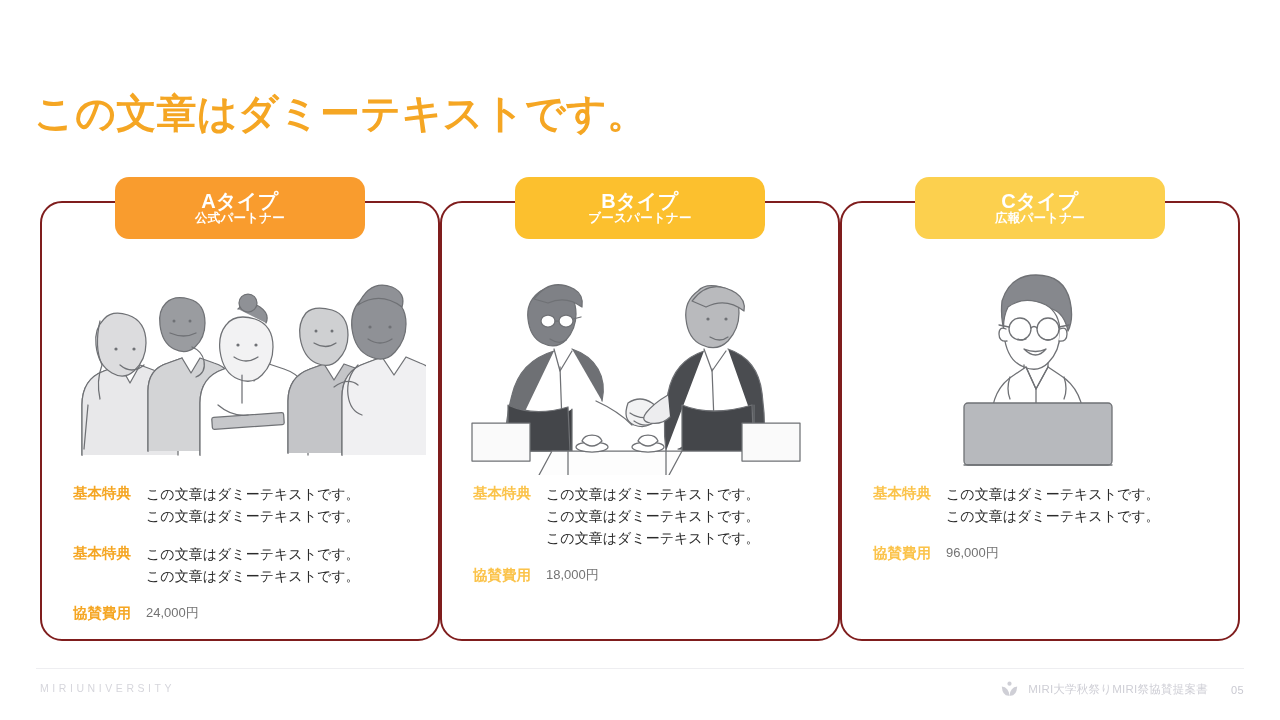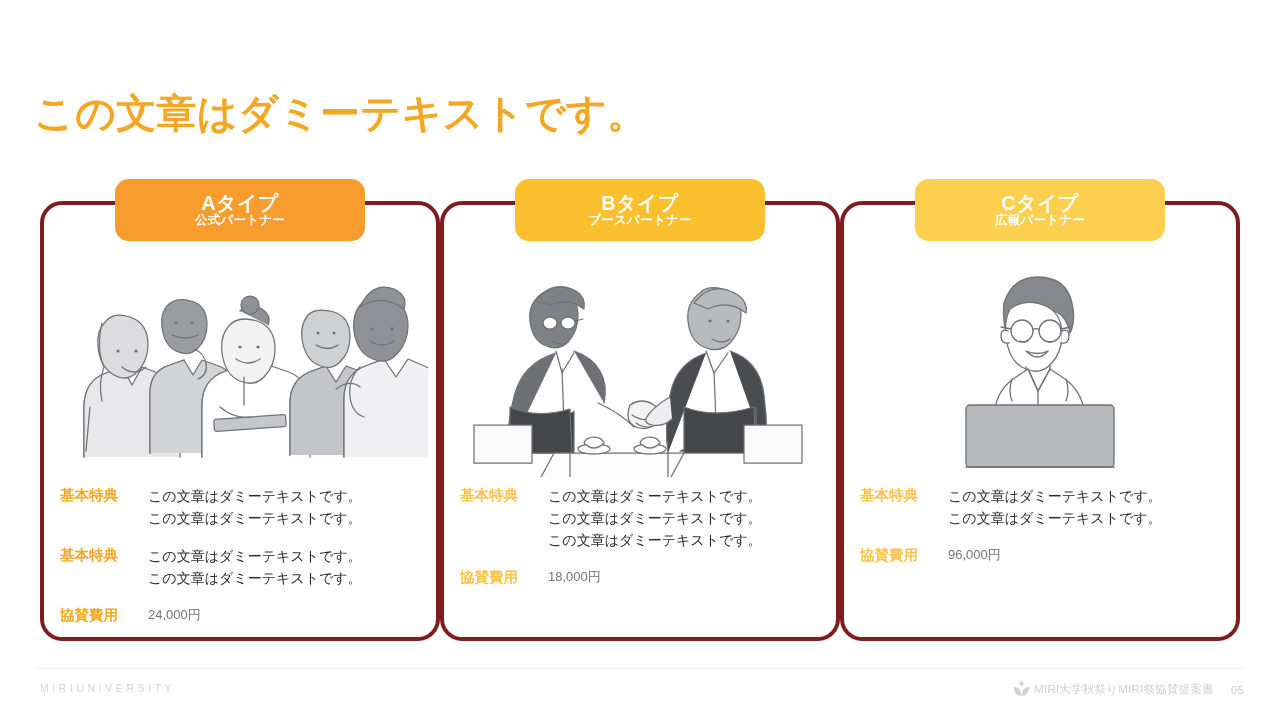--- a/index.html
+++ b/index.html
@@ -39,21 +39,21 @@
   }
 
   
   .cards {
     position: absolute; left: 40px; top: 201px;
     width: 1200px; height: 440px;
     display: flex; justify-content: space-between;
   }
   .card {
     position: relative; width: 432px; height: 440px;
-    border: 4px solid #7f1d1d; border-radius: 22px; background: #fff;
+    border: 2px solid #7f1d1d; border-radius: 22px; background: #fff; text-align: center;
   }
   .badge {
     position: absolute; left: 50%; top: -26px; transform: translateX(-50%);
     width: 250px; height: 62px; border-radius: 14px;
     display: flex; flex-direction: column; align-items: center; justify-content: center;
     color: #fff; line-height: 1.05;
   }
   .badge-main { font-size: 20px; font-weight: bold; letter-spacing: 0.02em; }
   .badge-sub  { font-size: 12.5px; font-weight: bold; letter-spacing: 0.02em; }
 
@@ -77,21 +77,21 @@
   .footer-rule {
     position: absolute; left: 36px; top: 668px; width: 1208px; height: 1px;
     background: #eeeef1;
   }
   .footer-left {
     position: absolute; left: 40px; top: 682px;
     font-size: 10.5px; letter-spacing: 0.34em; color: #d6d6dc;
   }
   .footer-right {
     position: absolute; right: 36px; top: 681px;
-    display: flex; align-items: center; gap: 3px;
+    display: flex; align-items: center; gap: 9px;
     color: #cfcfd6; font-size: 11.5px; letter-spacing: 0.02em;
   }
   .footer-logo { width: 19px; height: 17px; display: block; }
   .footer-page { font-size: 11px; color: #c9c9d1; letter-spacing: 0.04em; }
 </style>
 </head>
 <body>
 
 <div class="slide">
 

